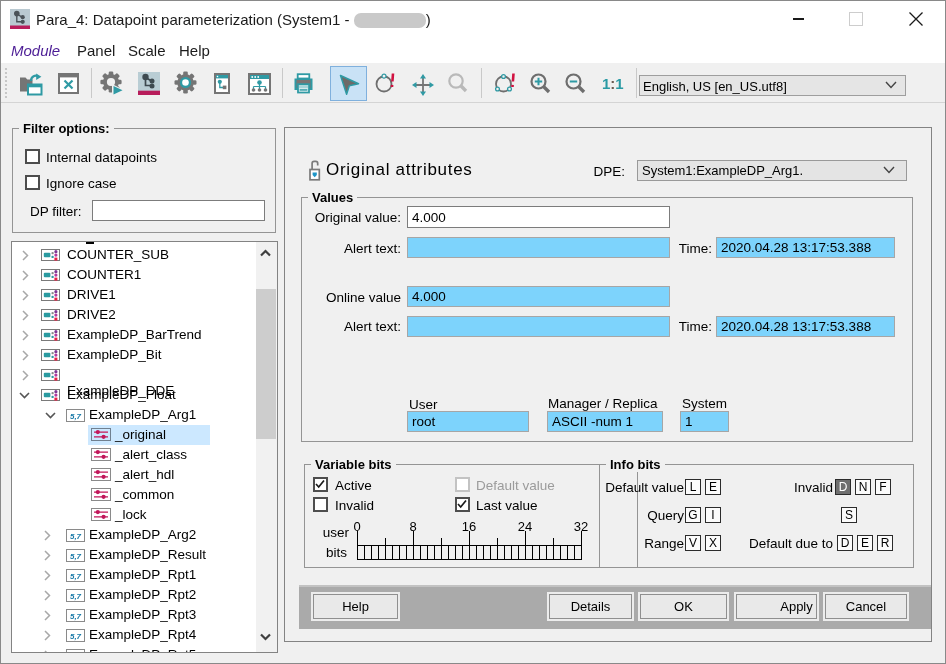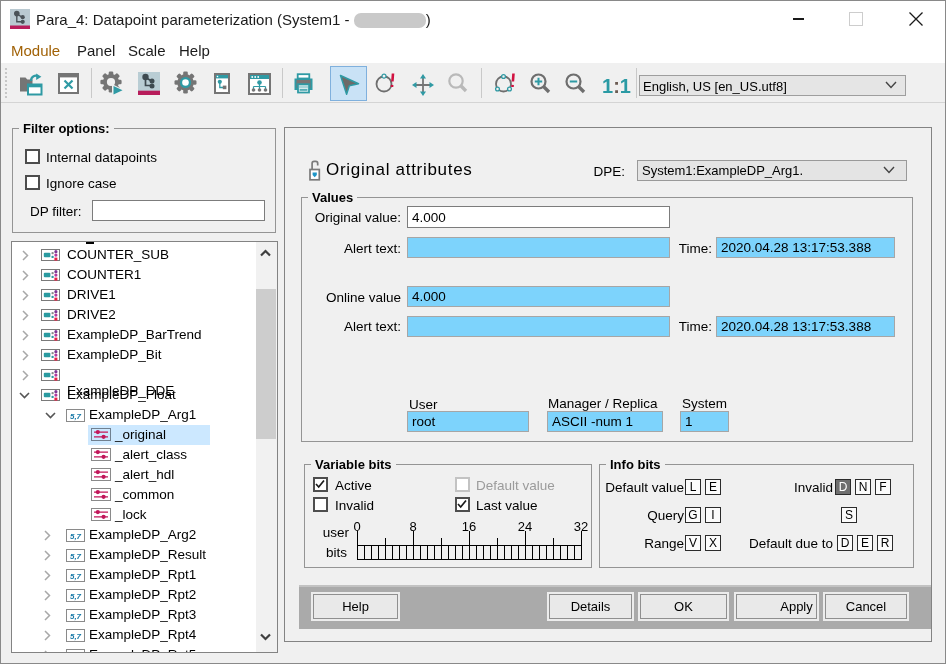--- a/index.html
+++ b/index.html
@@ -43,21 +43,21 @@
   <circle cx="12.7" cy="12.8" r="2.1" fill="#4a5258"></circle>
 </svg>
 <div class="abs" style="left:36px;top:11px;font-size:15px;color:#1b1b1b;white-space:nowrap;">Para_4: Datapoint parameterization (System1 -&nbsp;<span style="display:inline-block;width:72px;height:15px;background:#c9c9c9;border-radius:7px;vertical-align:-3px;filter:blur(0.7px);"></span>)</div>
 
 <div class="abs" style="left:793px;top:18px;width:11px;height:2px;background:#1a1a1a;"></div>
 <div class="abs" style="left:849px;top:12px;width:12px;height:12px;border:1px solid #cdcdcd;"></div>
 <svg class="abs" style="left:908px;top:11px;" width="16" height="16" viewBox="0 0 16 16">
   <path d="M1.5 1.5 L14.5 14.5 M14.5 1.5 L1.5 14.5" stroke="#1a1a1a" stroke-width="1.3" fill="none"></path>
 </svg>
 
-<div class="abs" style="left:11px;top:42px;font-size:15px;color:#a16207;">Module</div>
+<div class="abs" style="left:11px;top:42px;font-size:15px;color:#4c1d95;font-style:italic;">Module</div>
 <div class="abs" style="left:77px;top:42px;font-size:15px;color:#1b1b1b;">Panel</div>
 <div class="abs" style="left:128px;top:42px;font-size:15px;color:#1b1b1b;">Scale</div>
 <div class="abs" style="left:179px;top:42px;font-size:15px;color:#1b1b1b;">Help</div>
 
 <div class="abs" id="toolbar" style="left:1px;top:63px;width:944px;height:40px;background:#f0f0f0;border-bottom:1px solid #d4d4d4;box-sizing:border-box;"></div>
 <div id="icons">
 
   <svg class="abs" style="left:4px;top:67px;" width="4" height="32" viewBox="0 0 4 32">
     <g fill="#bdbdbd">
         <circle cx="2" cy="2" r="1.1"></circle>
@@ -240,21 +240,21 @@
     <path d="M5.8 9.5 H13.2 M9.5 5.8 V13.2" stroke="#2f9aa4" stroke-width="2"></path>
     <path d="M14.5 14.5 L20 20" stroke="#6e6e6e" stroke-width="3.4"></path>
   </svg>
 
   <svg class="abs" style="left:564px;top:72px;" width="22" height="23" viewBox="0 0 22 23">
     <circle cx="9.5" cy="9.5" r="7" fill="none" stroke="#6e6e6e" stroke-width="2.2"></circle>
     <path d="M5.8 9.5 H13.2" stroke="#2f9aa4" stroke-width="2"></path>
     <path d="M14.5 14.5 L20 20" stroke="#6e6e6e" stroke-width="3.4"></path>
   </svg>
 
-  <div class="abs" style="left:602px;top:75px;width:26px;font-size:20px;font-weight:bold;color:#2a9aa4;">1<span style="color:#6b5b52;">:</span>1</div>
+  <div class="abs" style="left:602px;top:75px;width:26px;font-size:15px;font-weight:bold;color:#2a9aa4;">1<span style="color:#6b5b52;">:</span>1</div>
 
   <div class="abs" style="left:639px;top:75px;width:267px;height:21px;background:#e5e5e5;border:1px solid #9e9e9e;box-sizing:border-box;"></div>
   <div class="abs" style="left:643px;top:79px;font-size:13px;color:#000;">English, US [en_US.utf8]</div>
   <svg class="abs" style="left:885px;top:81px;" width="12" height="8" viewBox="0 0 12 8">
     <path d="M1 1 L6 6.5 L11 1" stroke="#444" stroke-width="1.4" fill="none"></path>
   </svg>
 </div>
 
 <div class="grp" style="left:12px;top:128px;width:264px;height:105px;">
     <span>Filter options:</span>
@@ -566,21 +566,21 @@
   <div class="in ind" style="left:407px;top:316px;width:263px;height:21px;"></div>
   <div class="rlb" style="left:612px;top:319px;width:100px;">Time:</div>
   <div class="in ind" style="left:716px;top:316px;width:179px;height:21px;">2020.04.28 13:17:53.388</div>
   <div class="lb" style="left:409px;top:397px;">User</div>
   <div class="lb" style="left:548px;top:396px;">Manager / Replica</div>
   <div class="lb" style="left:682px;top:396px;">System</div>
   <div class="in ind" style="left:407px;top:411px;width:122px;height:21px;">root</div>
   <div class="in ind" style="left:547px;top:411px;width:116px;height:21px;">ASCII -num 1</div>
   <div class="in ind" style="left:680px;top:411px;width:49px;height:21px;">1</div>
 
-  <div class="grp" style="left:304px;top:464px;width:288px;height:104px;">
+  <div class="grp" style="left:304px;top:464px;width:334px;height:104px;">
       <span>Variable bits</span>
     </div>
   <div class="cb" style="left:313px;top:477px;"></div>
   <svg class="abs" style="left:314px;top:478px;" width="12" height="12" viewBox="0 0 12 12">
       <path d="M2 6 L4.7 9 L10 2.5" stroke="#1a1a1a" stroke-width="1.7" fill="none"></path>
     </svg>
   <div class="lb" style="left:335px;top:478px;">Active</div>
   <div class="cb" style="left:455px;top:477px;border-color:#c3c3c3;"></div>
   <div class="lb" style="left:476px;top:478px;color:#9b9b9b;">Default value</div>
   <div class="cb" style="left:313px;top:497px;"></div>

